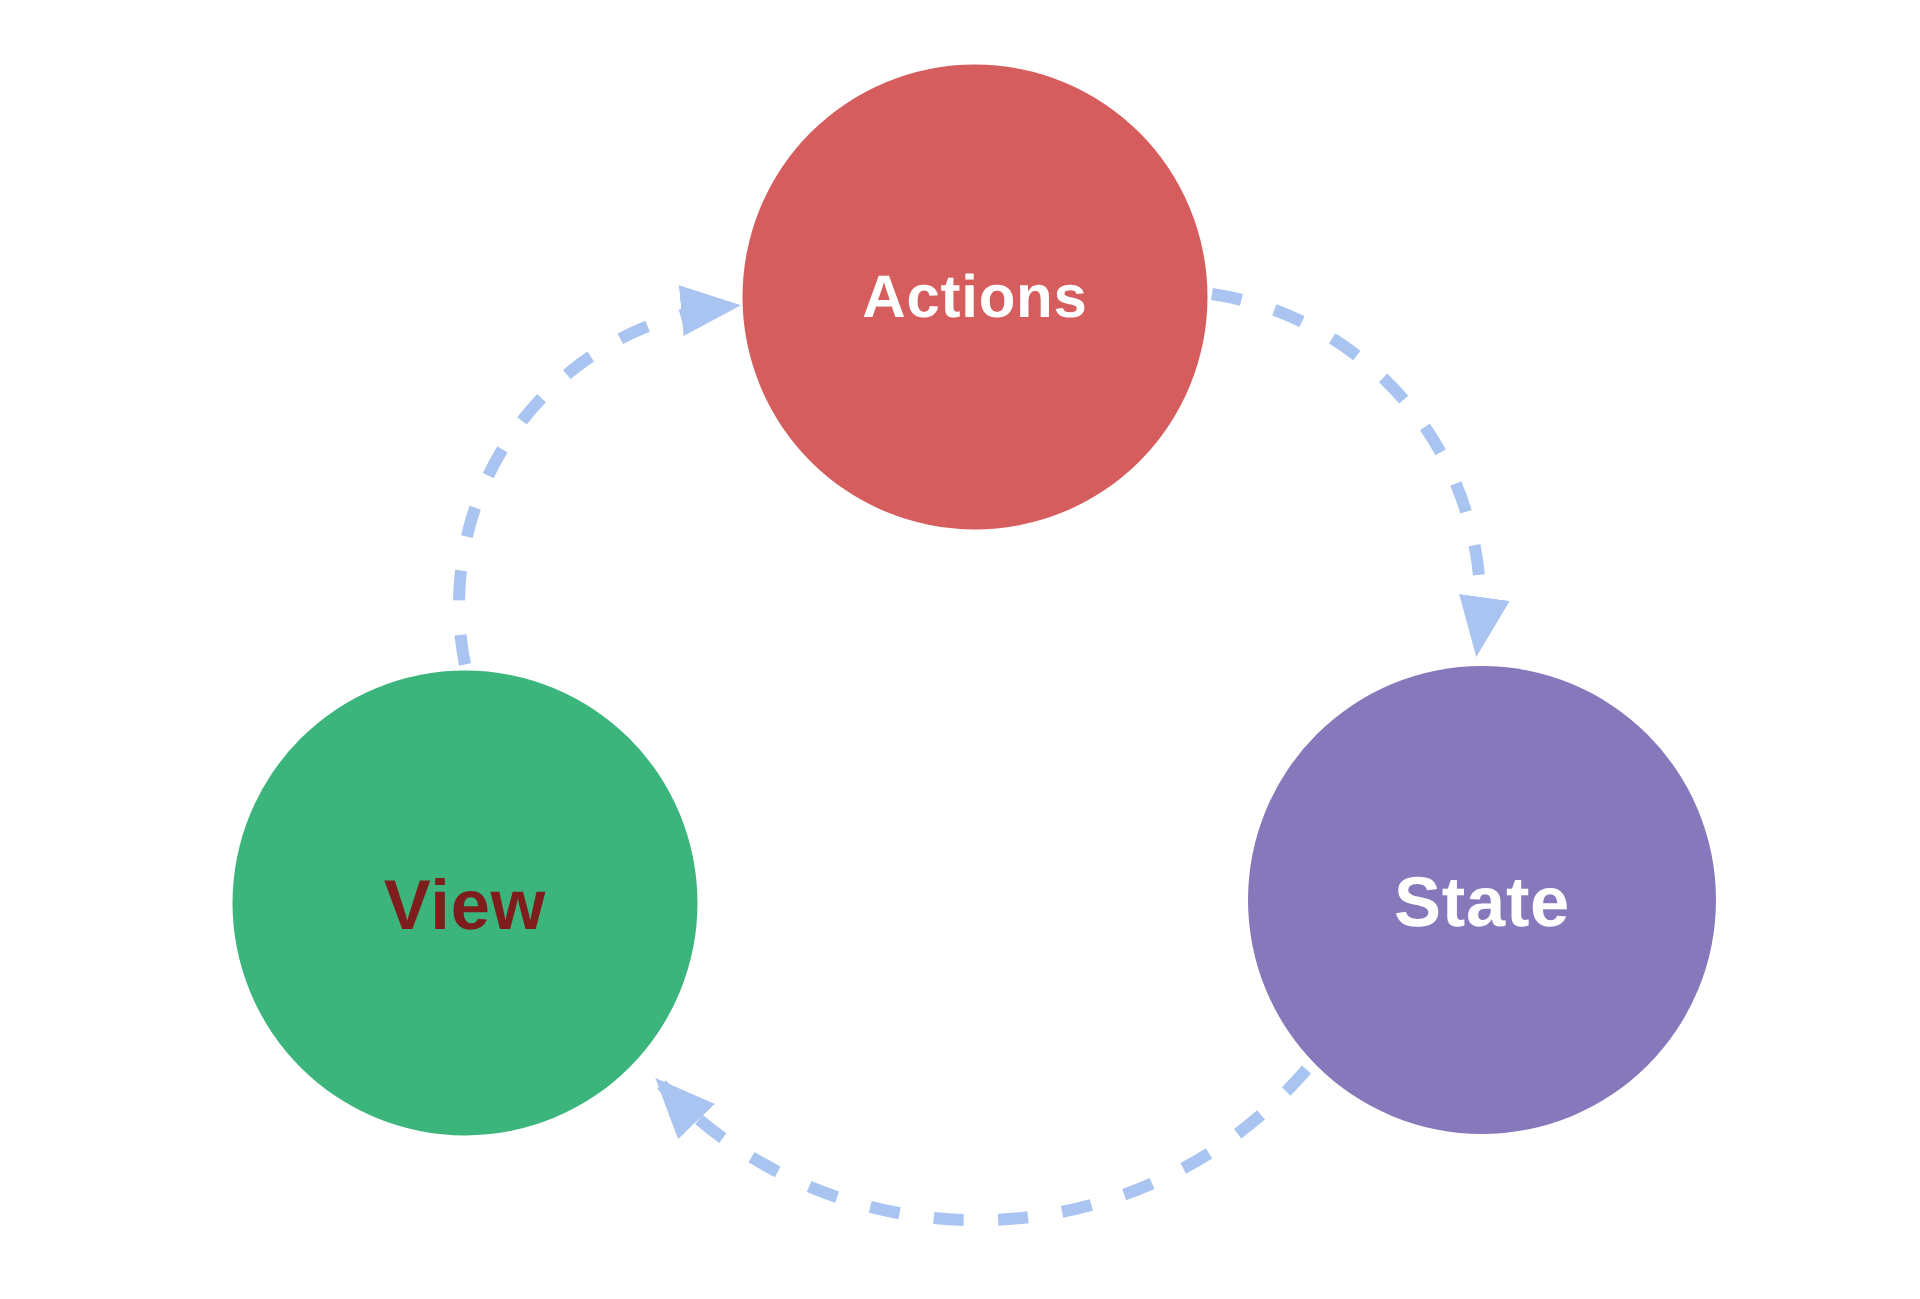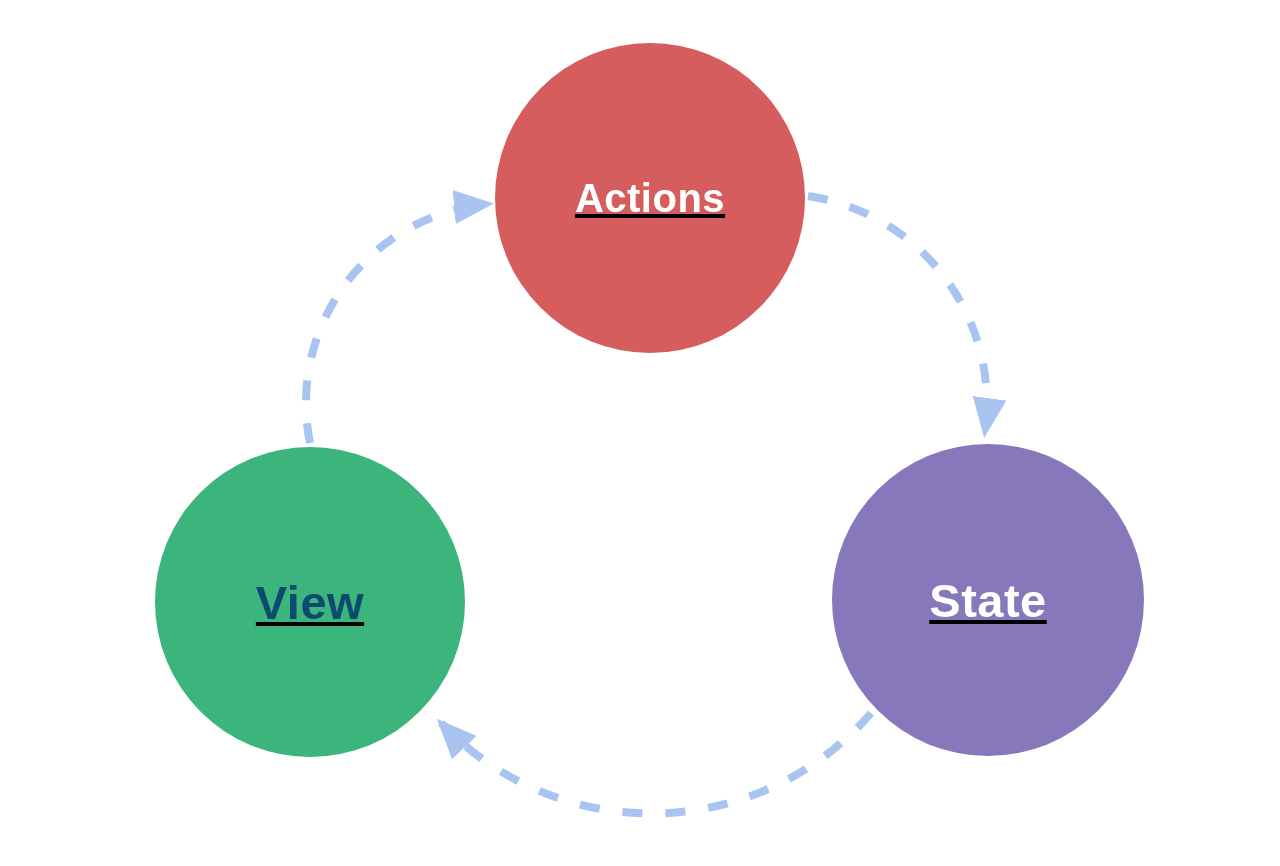--- a/index.html
+++ b/index.html
@@ -21,21 +21,20 @@
     top: 0;
     width: 1280px;
     height: 866px;
   }
   .node {
     position: absolute;
     border-radius: 50%;
     display: flex;
     align-items: center;
     justify-content: center;
-    text-decoration: underline;
   }
   .node-label {
     color: #ffffff;
     font-weight: bold;
     letter-spacing: 0.5px;
     user-select: none;
   }
   .node-actions { left: 495px; top: 43px;  width: 310px; height: 310px; }
   .node-view    { left: 155px; top: 447px; width: 310px; height: 310px; }
   .node-state   { left: 832px; top: 444px; width: 312px; height: 312px; text-align: center; }
@@ -64,16 +63,16 @@
 
   <div class="node node-actions" style="background: rgb(214, 93, 93);">
     <span class="node-label" style="color: rgb(255, 255, 255);">Actions</span>
   </div>
 
   <div class="node node-state" style="background: rgb(135, 120, 187);">
     <span class="node-label" style="color: rgb(255, 255, 255);">State</span>
   </div>
 
   <div class="node node-view" style="background: rgb(60, 181, 125);">
-    <span class="node-label" style="color: #0c4a6e;">View</span>
+    <span class="node-label" style="color: #7f1d1d;">View</span>
   </div>
 
 </div>
 
 </body></html>

